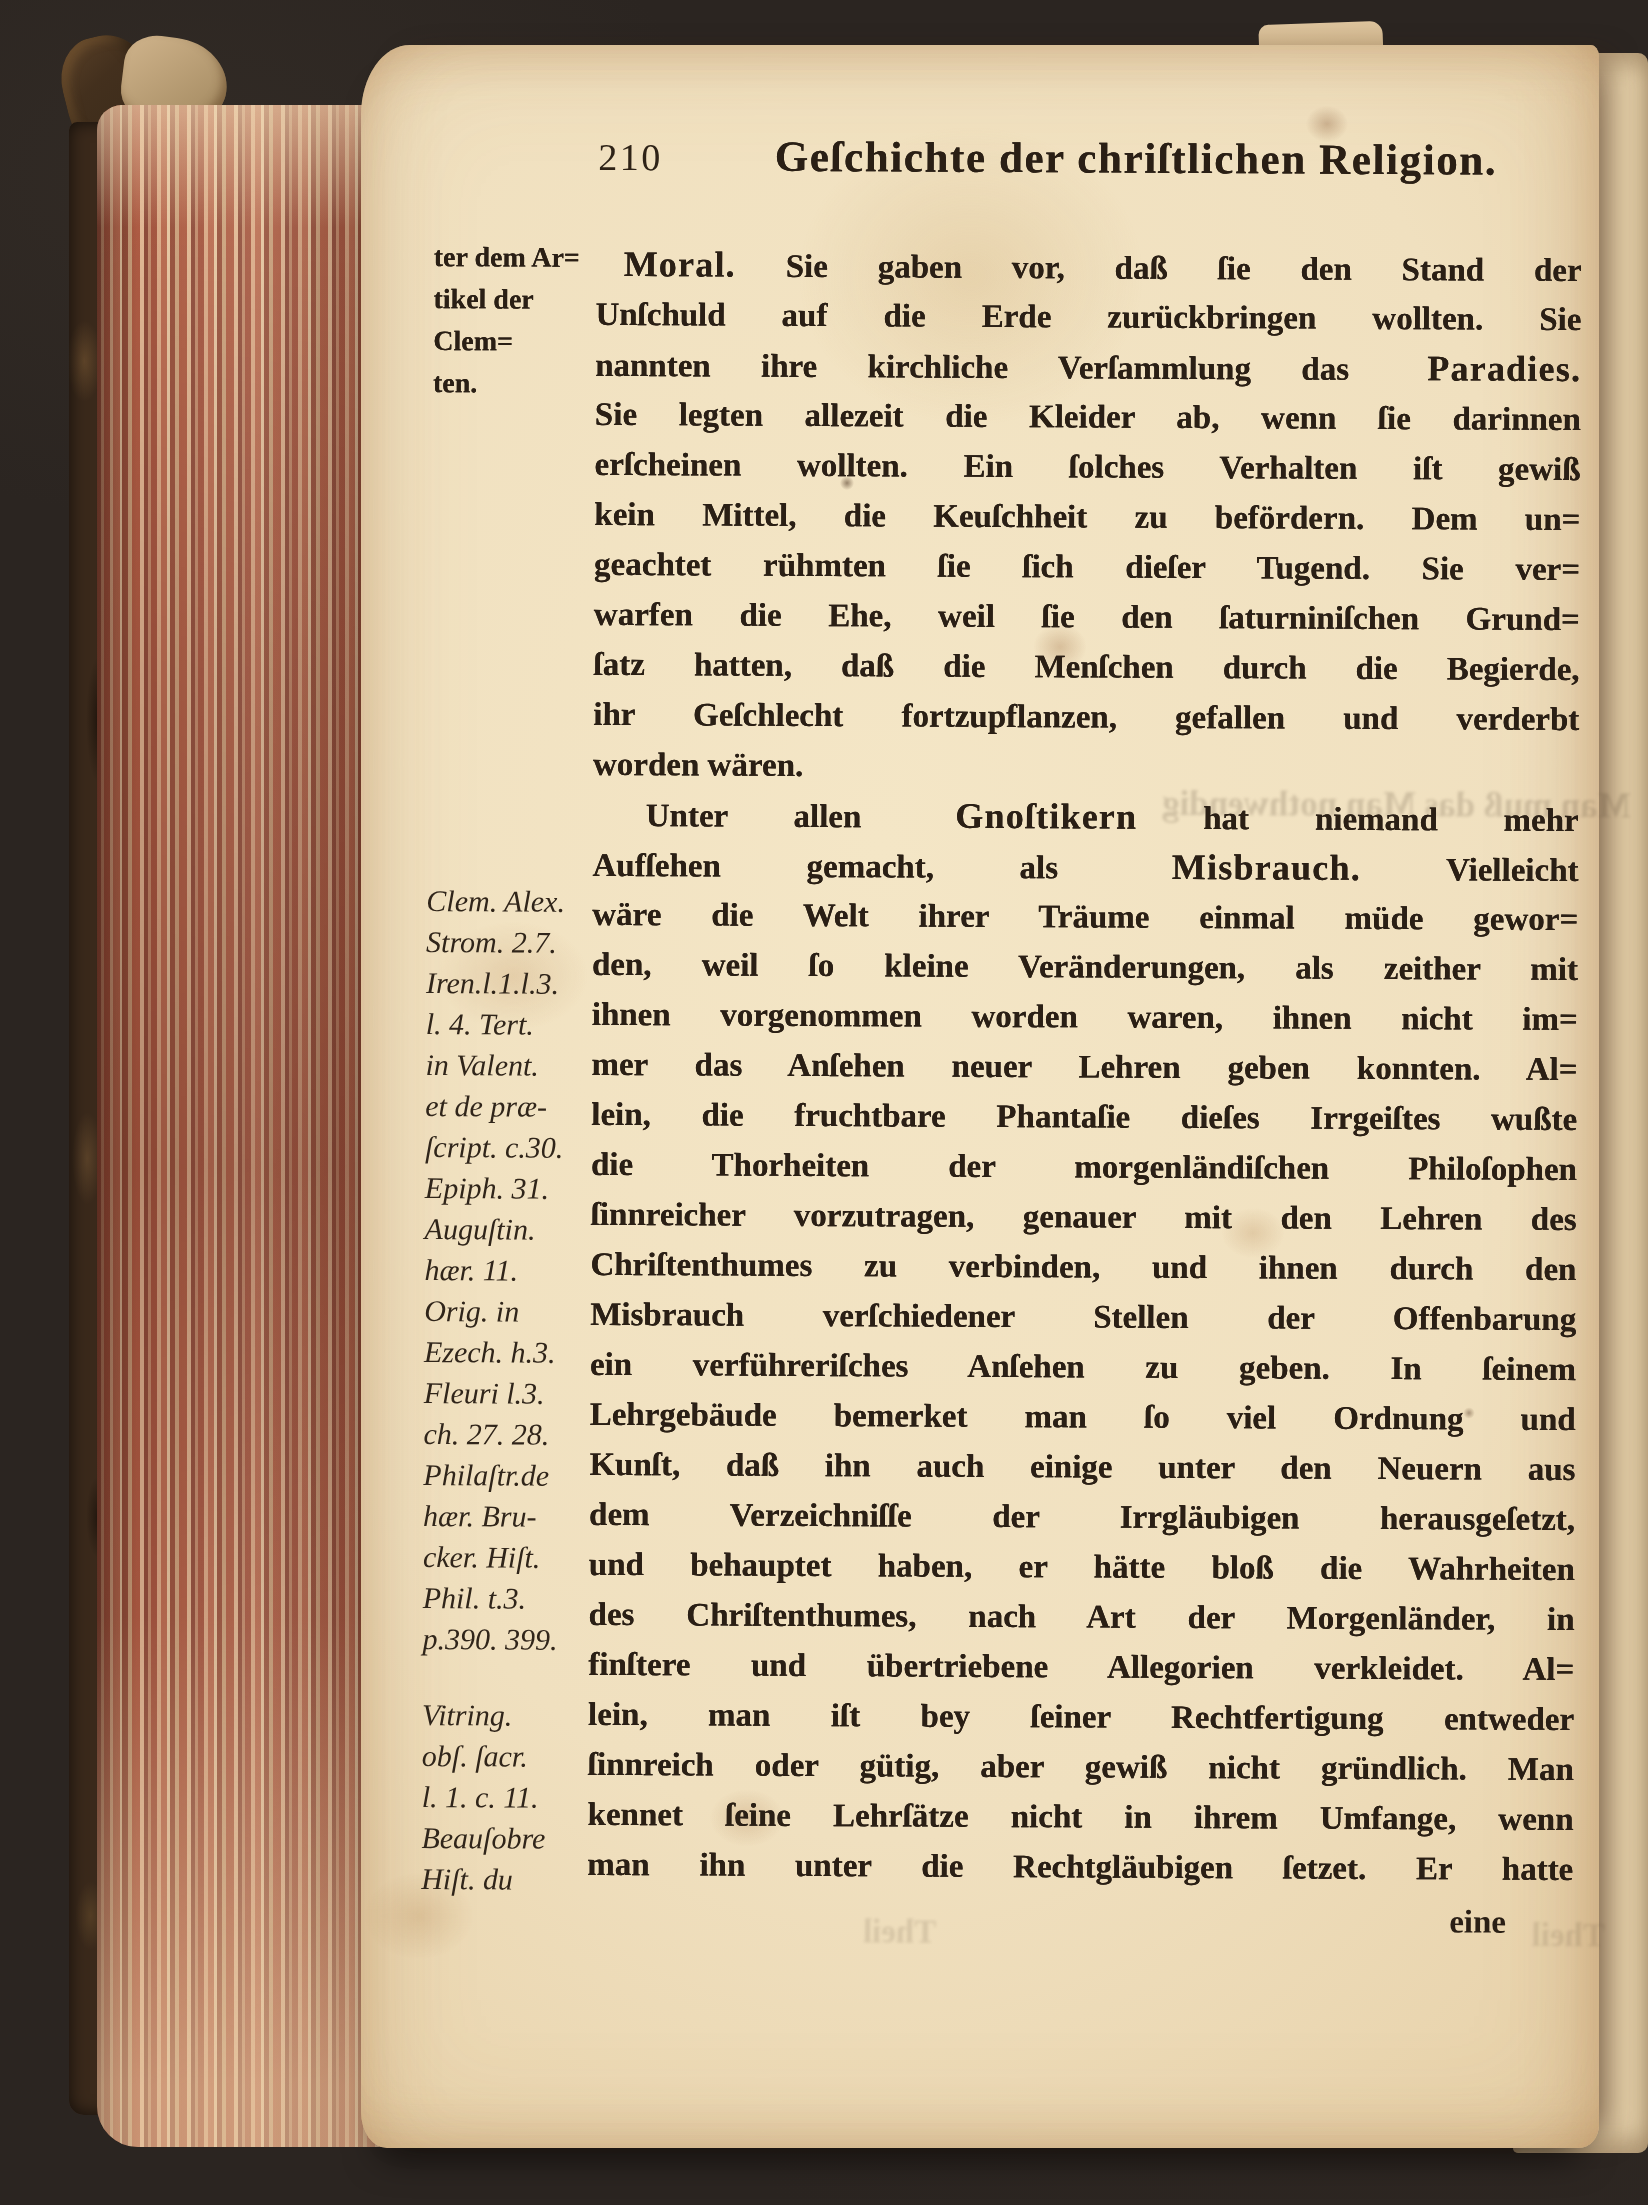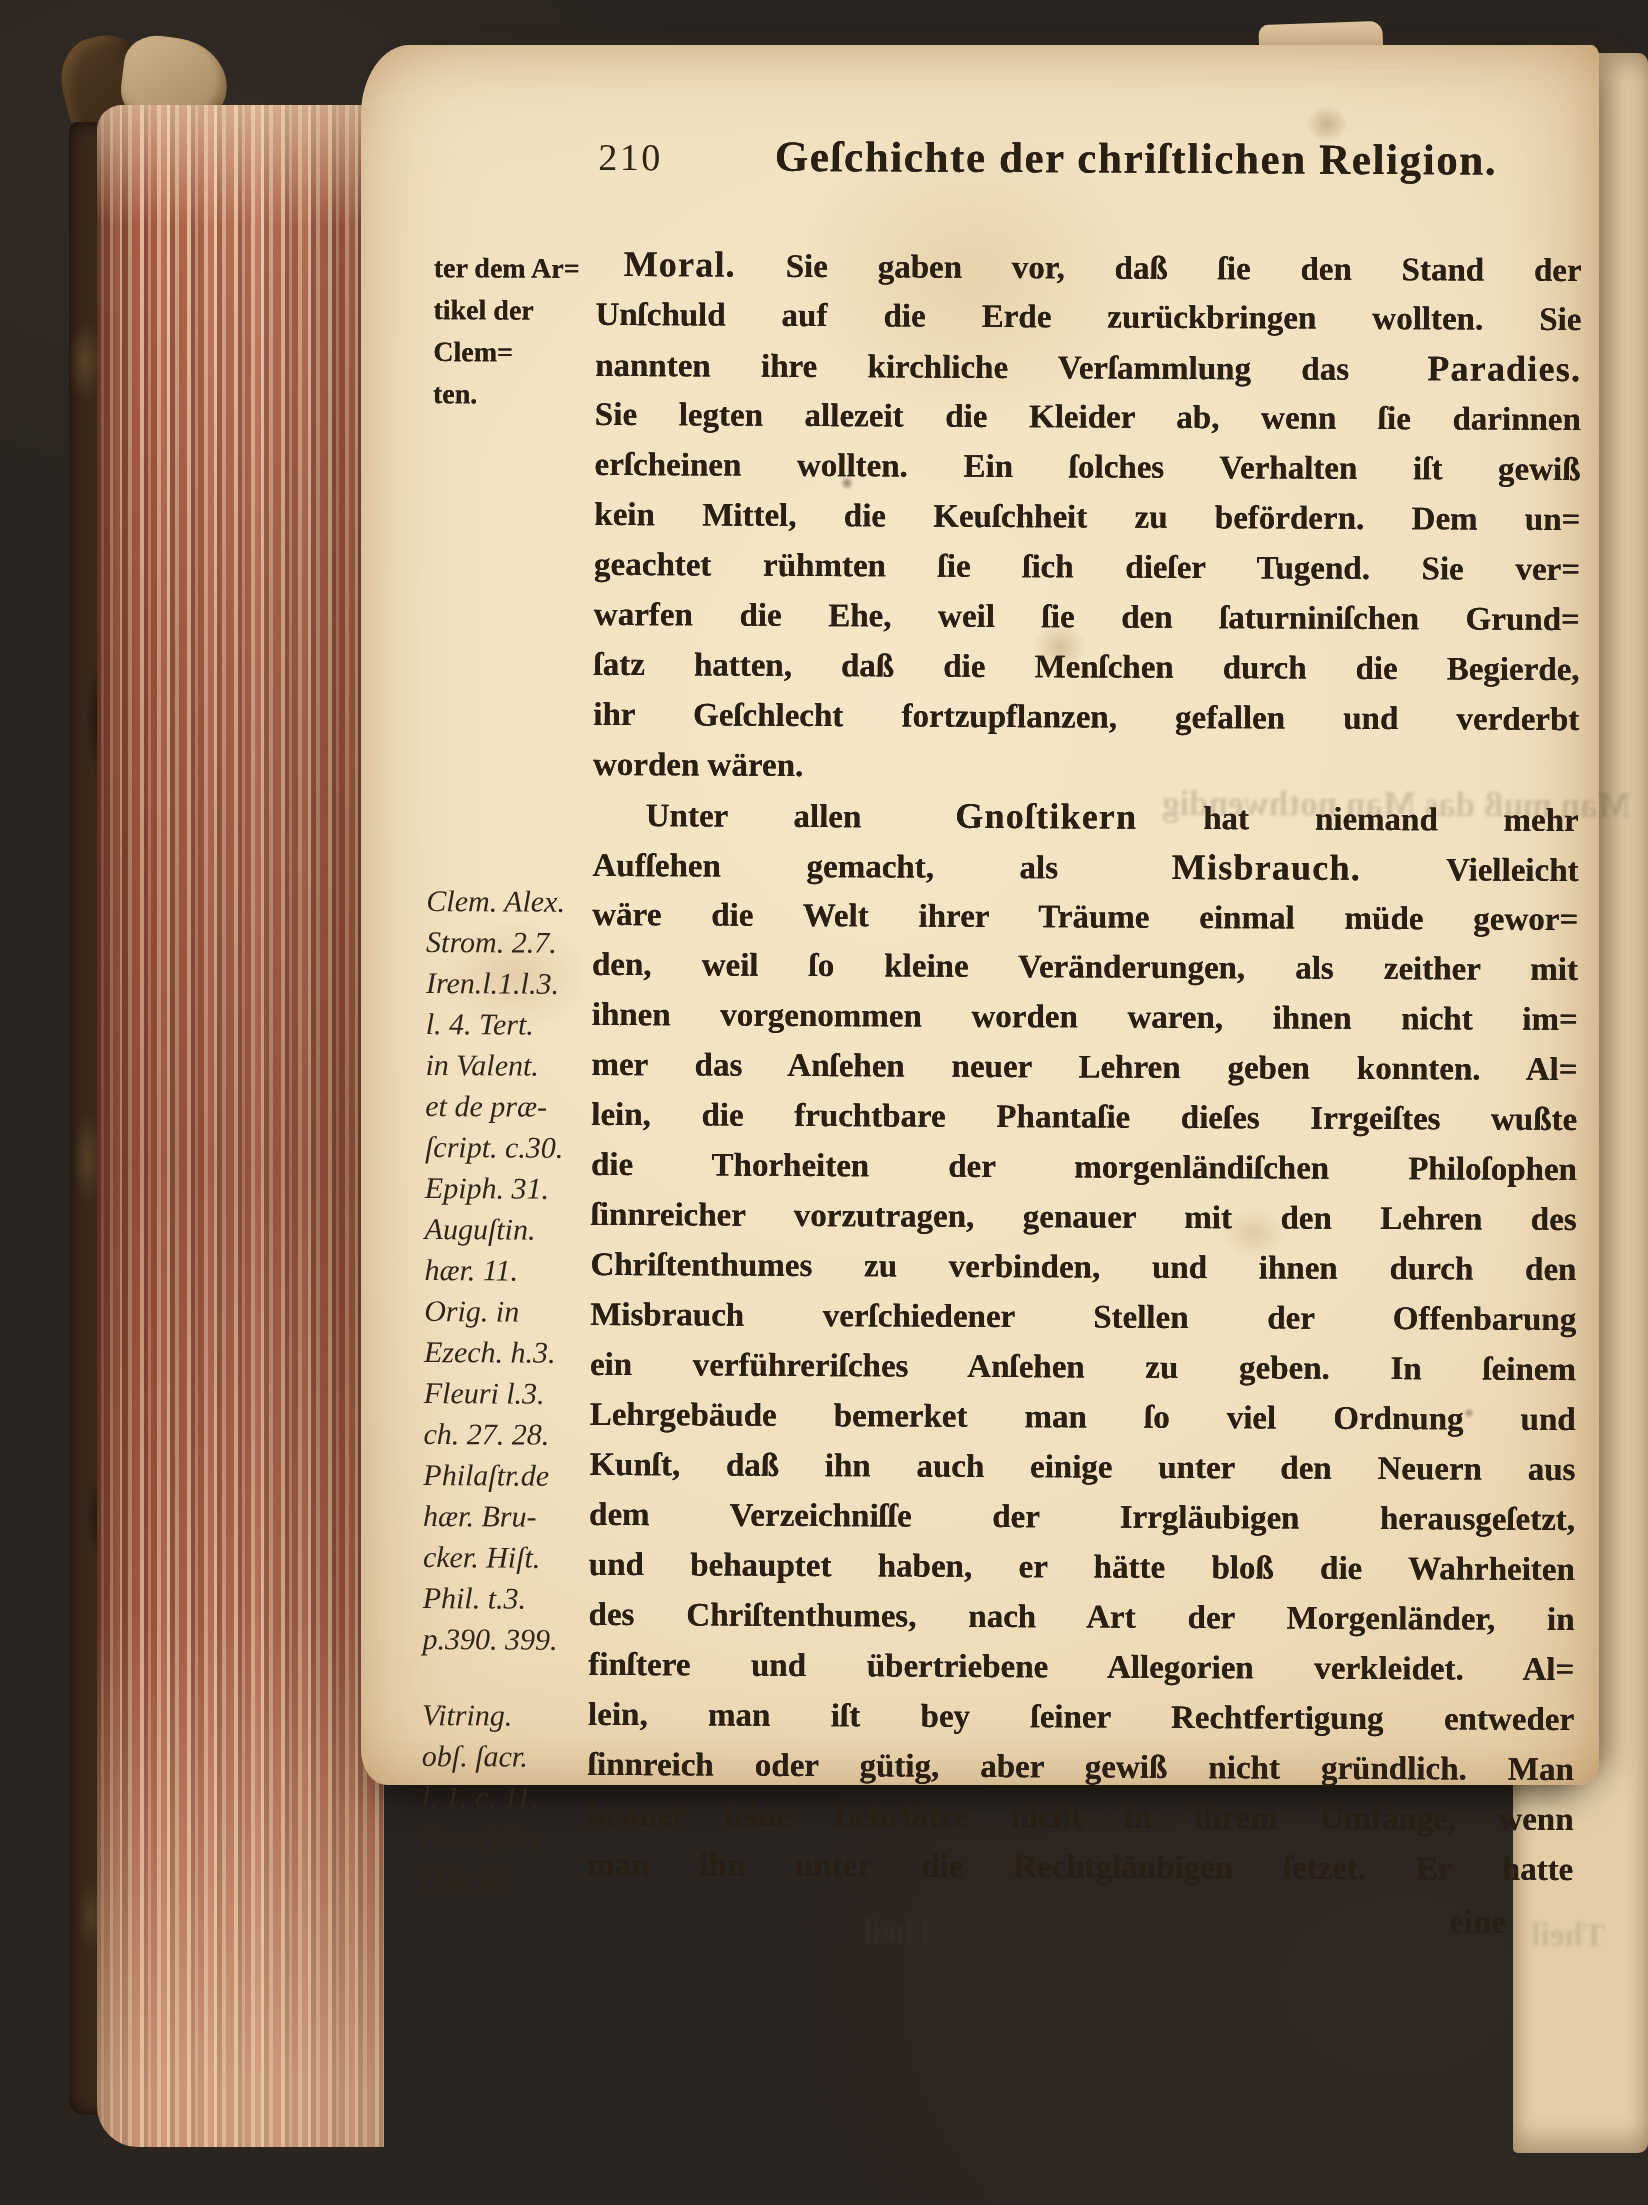--- a/index.html
+++ b/index.html
@@ -47,21 +47,21 @@
         rgba(80,30,20,.16) 28%, rgba(80,30,20,.28) 52%, rgba(80,30,20,.10) 74%,
         rgba(230,200,160,.5) 97%),
       linear-gradient(90deg, rgba(35,18,10,.4) 0, rgba(35,18,10,0) 14%,
         rgba(255,240,210,.12) 55%, rgba(60,25,15,.28) 100%);}
 
   .page-behind{position:absolute;left:1513px;top:53px;width:135px;height:2100px;
     background:linear-gradient(90deg,#b2placeholder,#b29772 0%,#d9c39e 38%,#eedcba 72%,#e5cfa9 100%);
     background-color:#e2cda6;border-radius:5px 10px 10px 5px;
     box-shadow:inset 0 13px 20px rgba(90,60,30,.3), inset 0 -15px 21.4px rgba(90,60,30,.32);}
 
-  .page{position:absolute;left:361px;top:45px;width:1238px;height:1740px;
+  .page{position:absolute;left:361px;top:45px;width:1238px;height:2103px;
     background:radial-gradient(120% 105% at 42% 38%, #f4e6c6 0%, #f0e0bf 45%, #e7d1a9 74%, #dcc096 93%);
     border-radius:49px 8.2px 20px 26px / 70px 11.5px 23px 36px;
     box-shadow:
       21.4px 0 31px -15px rgba(60,30,12,.55),
       0 28px 36px -21.4px rgba(0,0,0,.65),
       inset 0 0 124px rgba(170,120,65,.16),
       inset -45px 0 78px -37px rgba(160,105,55,.32),
       inset 45px 0 78px -45px rgba(160,105,55,.26),
       inset 0 37px 66px -45px rgba(160,105,55,.35),
       inset 0 -37px 66px -45px rgba(160,105,55,.30);}
@@ -83,21 +83,21 @@
     transform-origin:247px 165px;color:#2a1f15;}
 
   .header{position:absolute;left:237px;top:86px;width:986px;
     display:flex;align-items:baseline;gap:25px;}
   .pagenum{font-size:38px;font-weight:400;letter-spacing:2.5px;color:#2e2317;}
   .header-title{flex:1;text-align:center;font-weight:700;font-size:43px;
     letter-spacing:1.6px;white-space:nowrap;text-shadow:0 0 0.5px #2a1f15;}
 
   .mnote{position:absolute;width:191px;font-weight:700;font-size:28px;line-height:42px;
     text-shadow:0 0 0.4px #2a1f15;}
-  .mnote-adamiten{left:73px;top:203px;}
+  .mnote-adamiten{left:73px;top:192px;}
   .mnote-valentinus{left:73px;top:743px;}
   .citations{position:absolute;left:69px;width:202px;font-style:italic;font-weight:400;
     font-size:30px;line-height:41px;color:#30251a;}
   .citations-1{top:836px;}
   .citations-2{top:1650px;}
 
   .main-lines{position:absolute;left:235px;top:194px;width:986px;
     font-weight:700;font-size:33px;text-shadow:0 0 0.5px #2a1f15;}
   .tline{height:50px;line-height:50px;text-align:justify;text-align-last:justify;overflow:visible;}
   .tline.nojust{text-align-last:left;}

